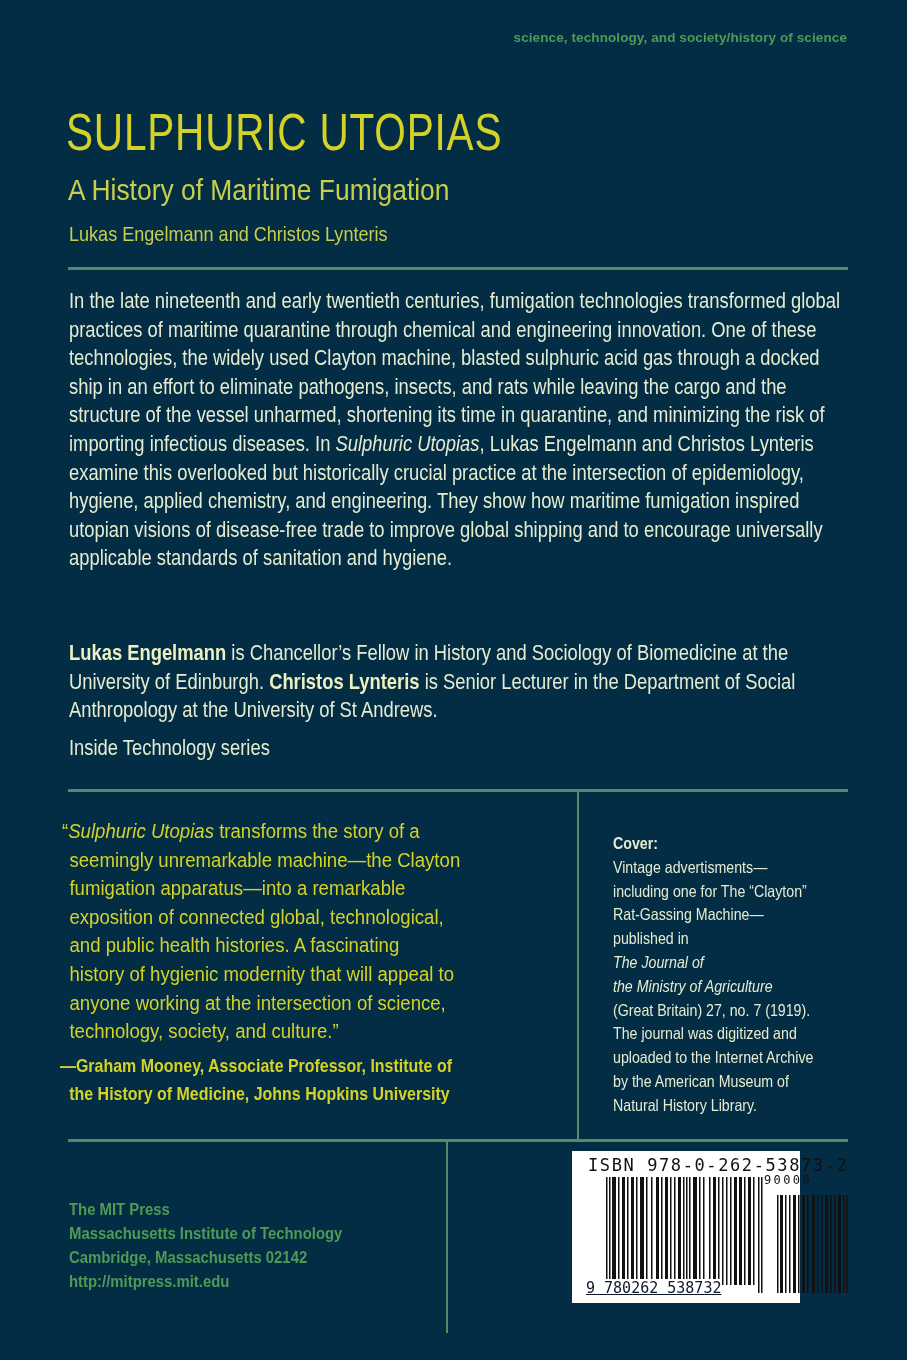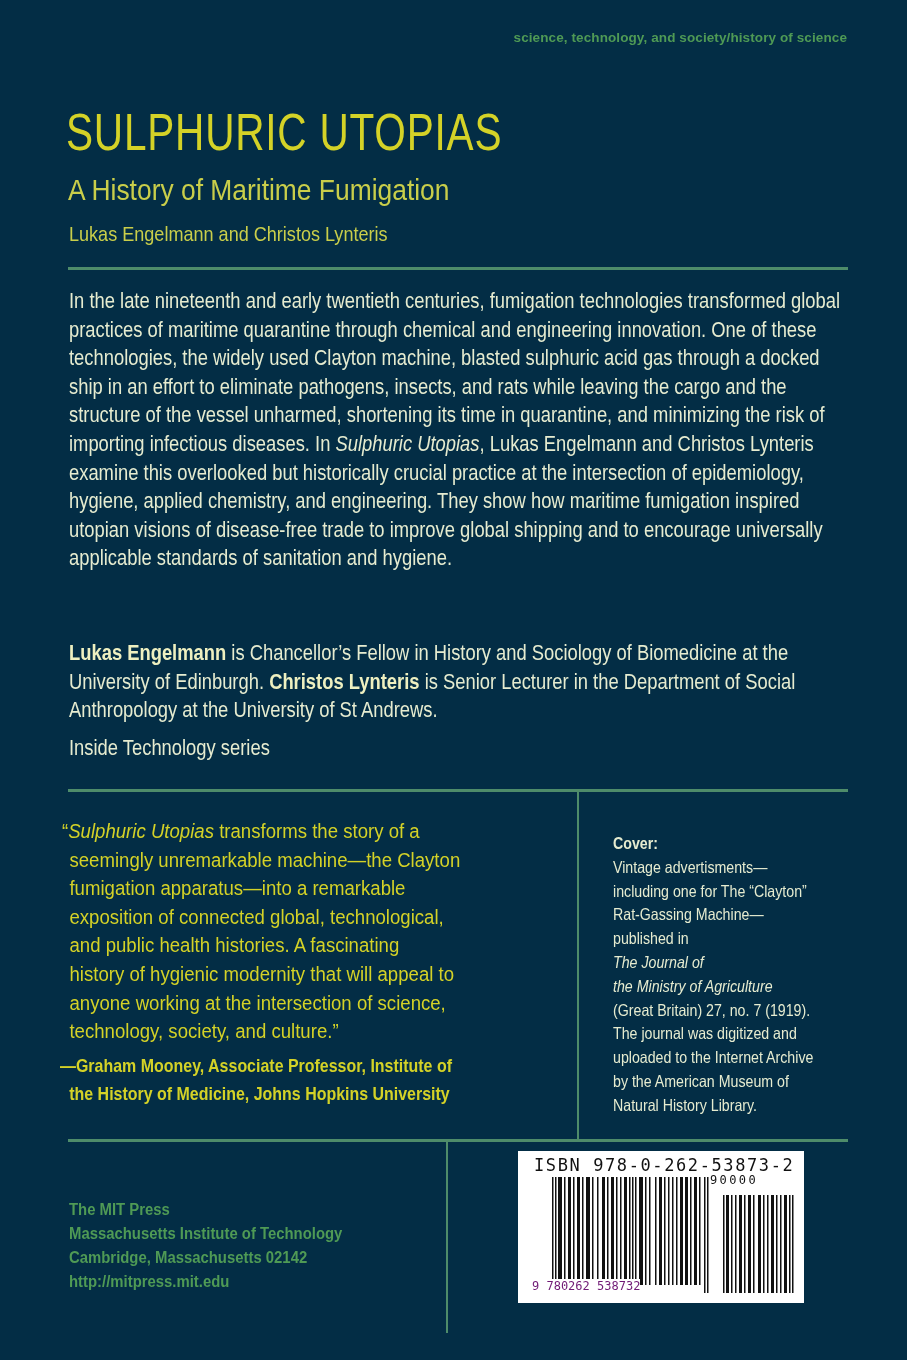--- a/index.html
+++ b/index.html
@@ -67,37 +67,37 @@
     }
     .cover span { display:block; white-space: nowrap; }
     .cover .cover-label { font-weight: bold; }
     .press {
       left: 69px; top: 1198px;
       color: #4f9a55; font-size: 16px; font-weight: bold; line-height: 24px;
       transform: scaleX(0.93); transform-origin: left top;
     }
     .press span { display:block; white-space: nowrap; }
     .barcode-box {
-      left: 518px; top: 1151px; width: 286px; height: 152px;
+      left: 572px; top: 1151px; width: 228px; height: 152px;
       background: #ffffff;
     }
     .isbn-top {
       position: absolute; left: 16px; top: 4px;
       font-family: "DejaVu Sans Mono", monospace; font-size: 17px; color: #111;
       letter-spacing: 1.6px; white-space: nowrap;
     }
     .price {
       position: absolute; left: 192px; top: 22px;
       font-family: "DejaVu Sans Mono", monospace; font-size: 12px; color: #111;
       letter-spacing: 2.4px;
     }
     .ean-digits {
       position: absolute; left: 14px; top: 128px;
-      font-family: "DejaVu Sans Mono", monospace; font-size: 12px; color: #701a75;
-      white-space: nowrap; background: #fff;
+      font-family: "DejaVu Sans Mono", monospace; font-size: 15px; color: #0f172a;
+      white-space: nowrap; background: #fff; text-decoration: underline;
     }
     .bars { position: absolute; }
   </style>
 </head>
 <body>
 
 <div class="abs series-label">science, technology, and society/history of science</div>
 
 <div class="abs title">SULPHURIC UTOPIAS</div>
 <div class="abs subtitle">A History of Maritime Fumigation</div>

